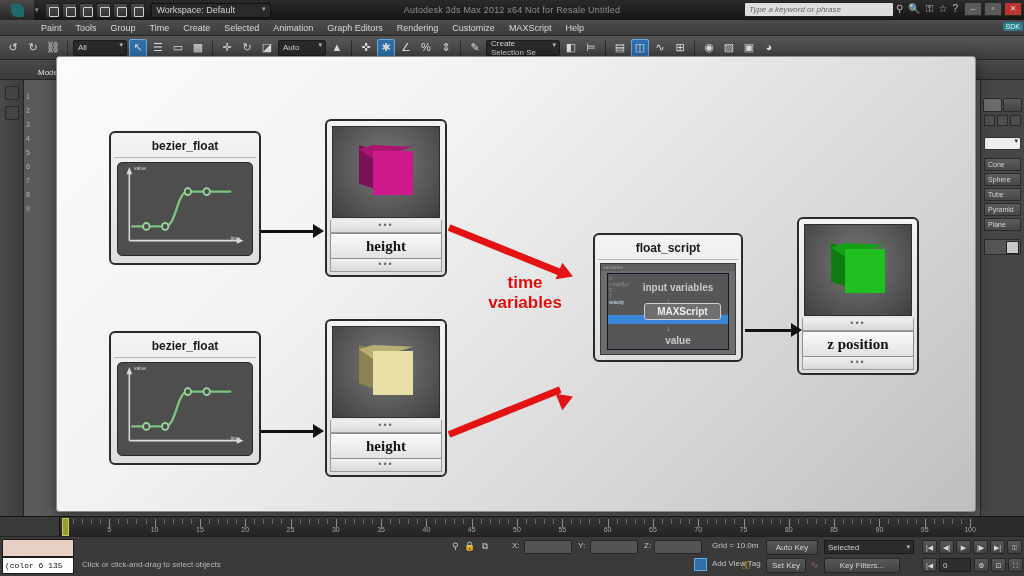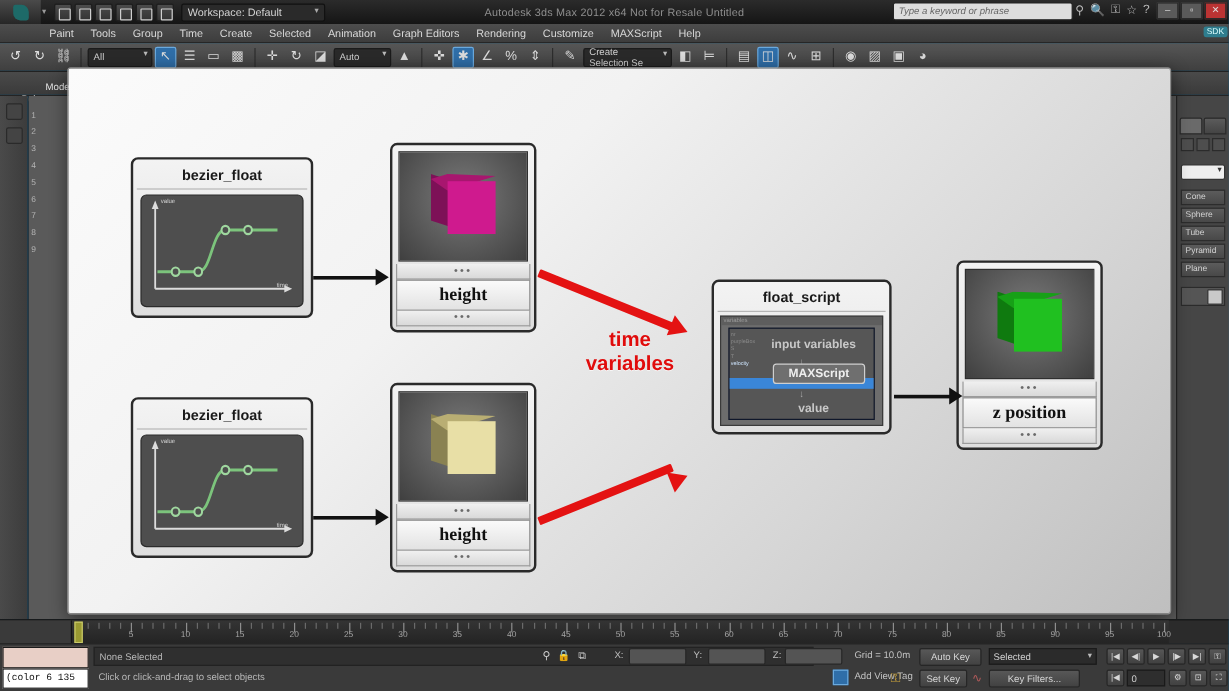--- a/index.html
+++ b/index.html
@@ -671,21 +671,20 @@
         <div class="tl-tick maj" style="left: 910px;"></div>
         <div class="tl-lbl" style="left: 910px;">100</div>
       </div>
     <div class="tl-cursor"></div>
   </div>
 
   <div class="status">
     <div class="listener"></div>
     <div class="listener2">(color 6 135</div>
 
-    <div class="st-prompt">None Selected</div>
     <div class="st-prompt2">Click or click-and-drag to select objects</div>
 
     <div style="position:absolute;left:452px;top:4px;display:flex;gap:6px;color:#c9c9c9;font-size:9px;">
       <span>⚲</span>
       <span>🔒</span>
       <span>⧉</span>
     </div>
 
     <span class="coordlbl" style="left:512px;">X:</span>
     <div class="coordbox" style="left:524px; width:48px;"></div>

